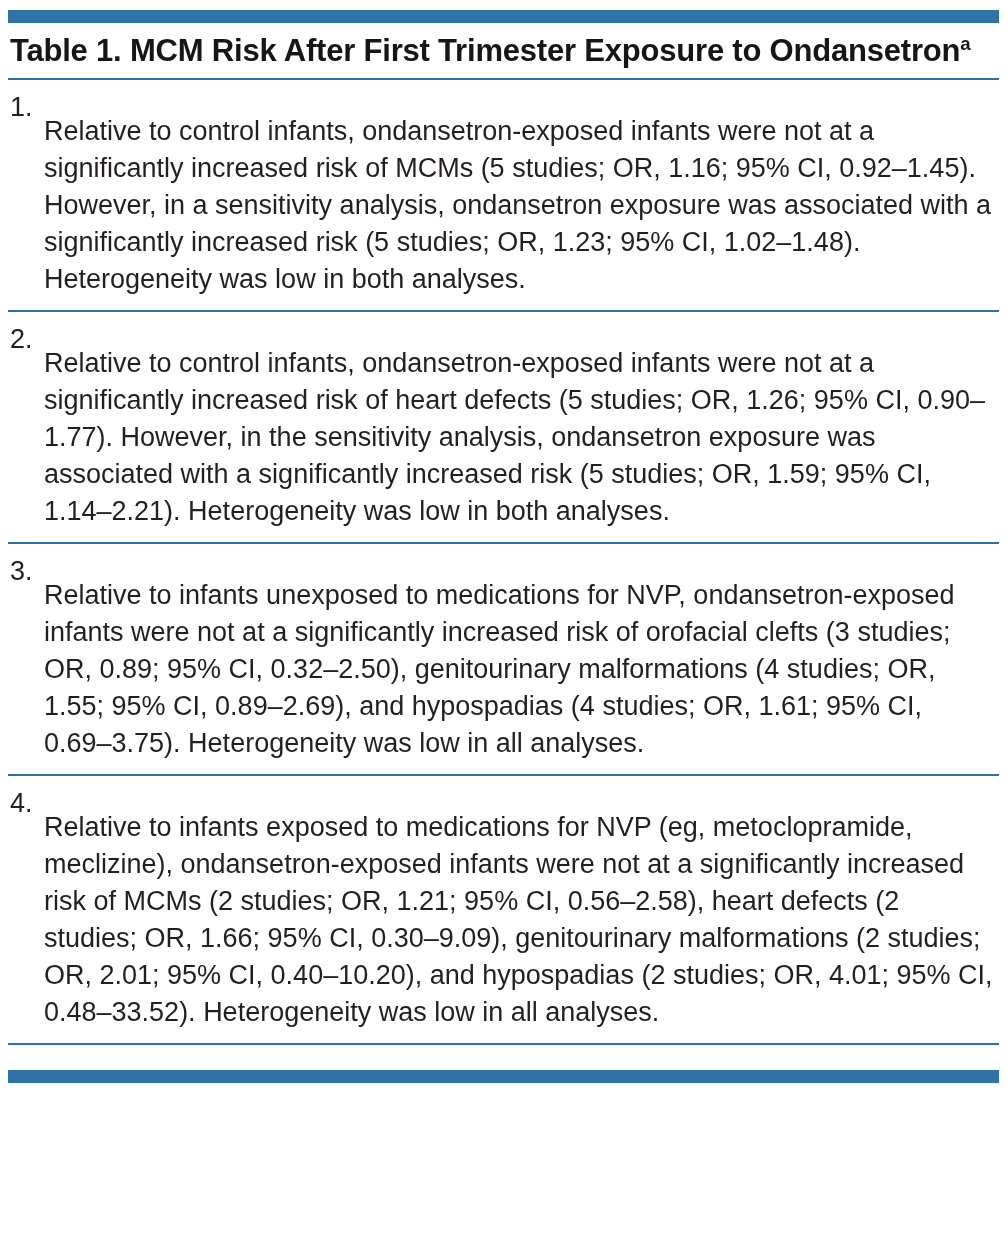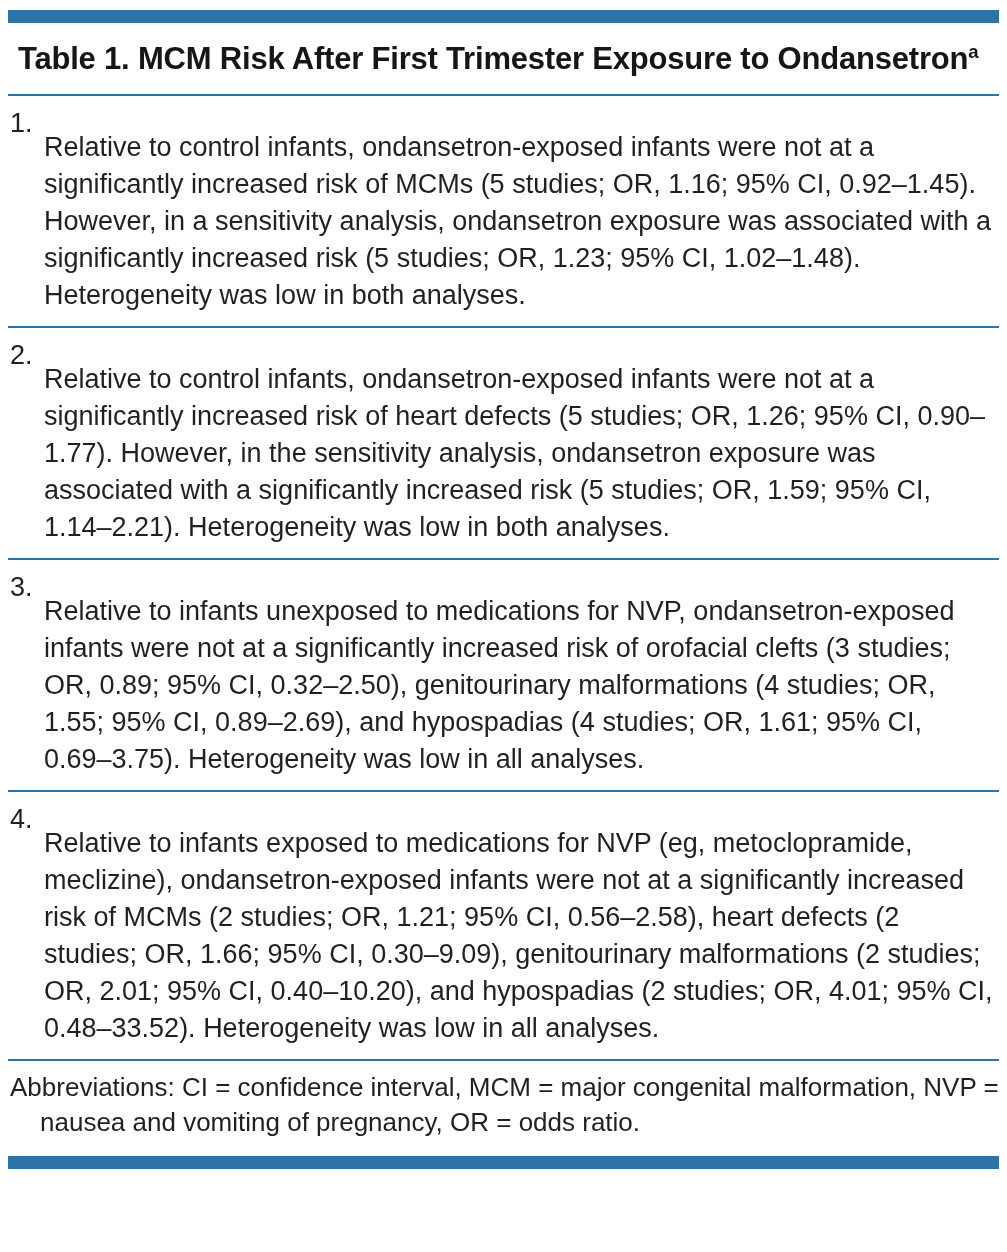--- a/index.html
+++ b/index.html
@@ -12,21 +12,21 @@
   .page {
     width: 1007px;
     min-height: 1252px;
     padding: 10px 8px 6px 8px;
   }
   .accent-bar {
     height: 13px;
     background: var(--accent);
   }
   .table-title {
-    margin: 8px;
+    margin: 0;
     padding: 9px 2px 8px 2px;
     font-size: 31px;
     font-weight: bold;
     line-height: 1.22;
     color: #161616;
     letter-spacing: -0.2px;
   }
   .table-title sup {
     font-size: 0.6em;
     line-height: 0;
@@ -101,18 +101,17 @@
   <hr class="rule">
 
   <div class="item">
     <span class="num">4.</span>
     <span class="txt">Relative to infants exposed to medications for NVP (eg, metoclopramide, meclizine), ondansetron-exposed infants were not at a significantly increased risk of MCMs (2 studies; OR, 1.21; 95% CI, 0.56–2.58), heart defects (2 studies; OR, 1.66; 95% CI, 0.30–9.09), genitourinary malformations (2 studies; OR, 2.01; 95% CI, 0.40–10.20), and hypospadias (2 studies; OR, 4.01; 95% CI, 0.48–33.52). Heterogeneity was low in all analyses.</span>
   </div>
 
   <hr class="rule">
 
   <div class="footnotes">
-    <p class="footnote">Abbreviations: CI = confidence interval, MCM = major congenital malformation, NVP = nausea and vomiting of pregnancy, OR = odds ratio.</p>
   </div>
 
   <div class="accent-bar bottom-bar"></div>
 
 </div>
 
 </body></html>

